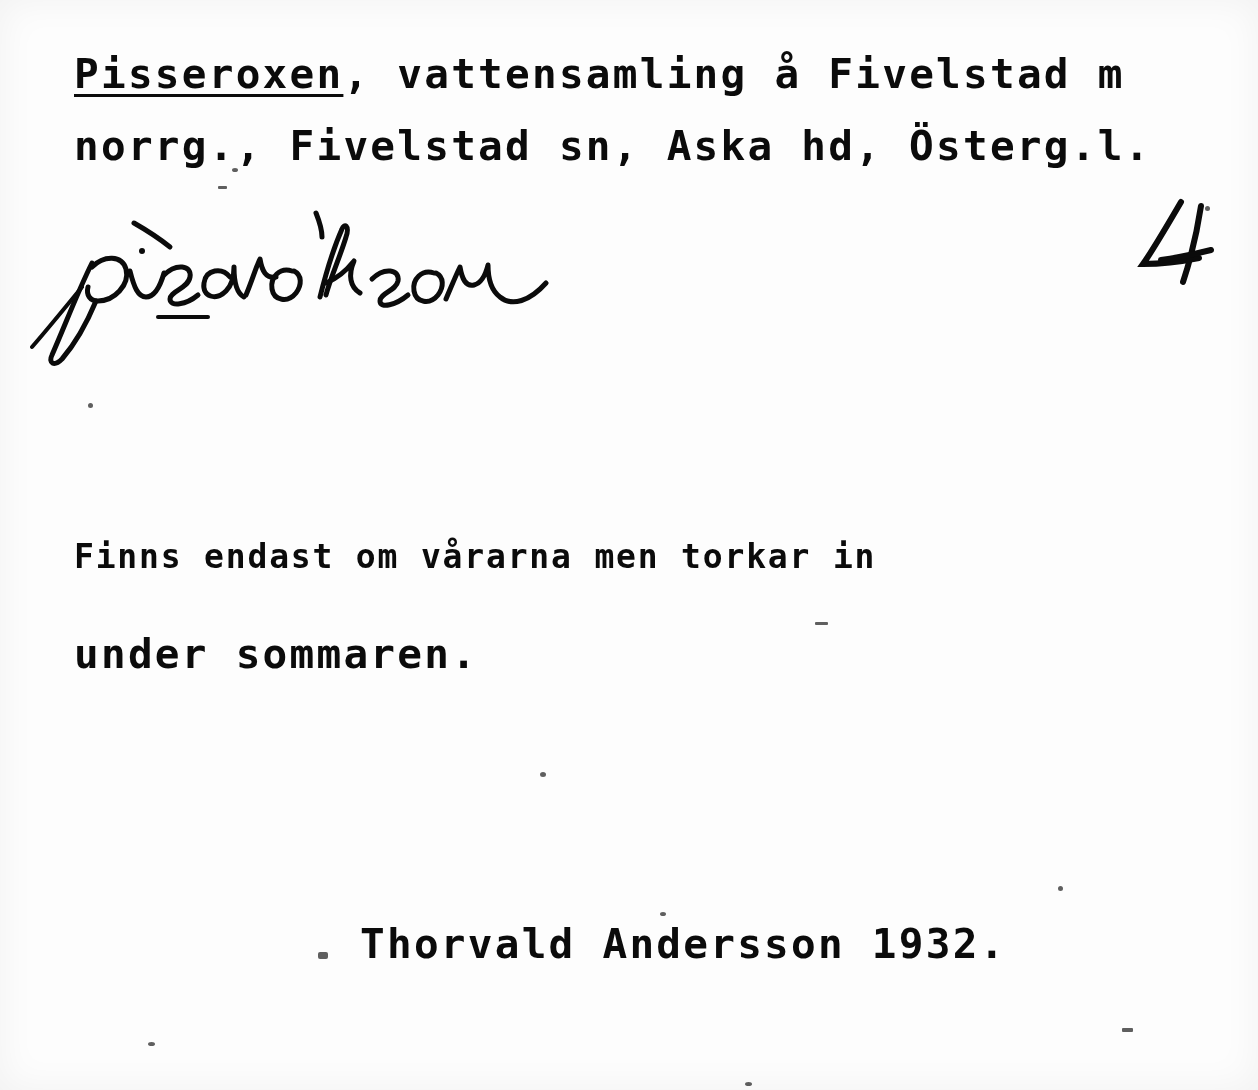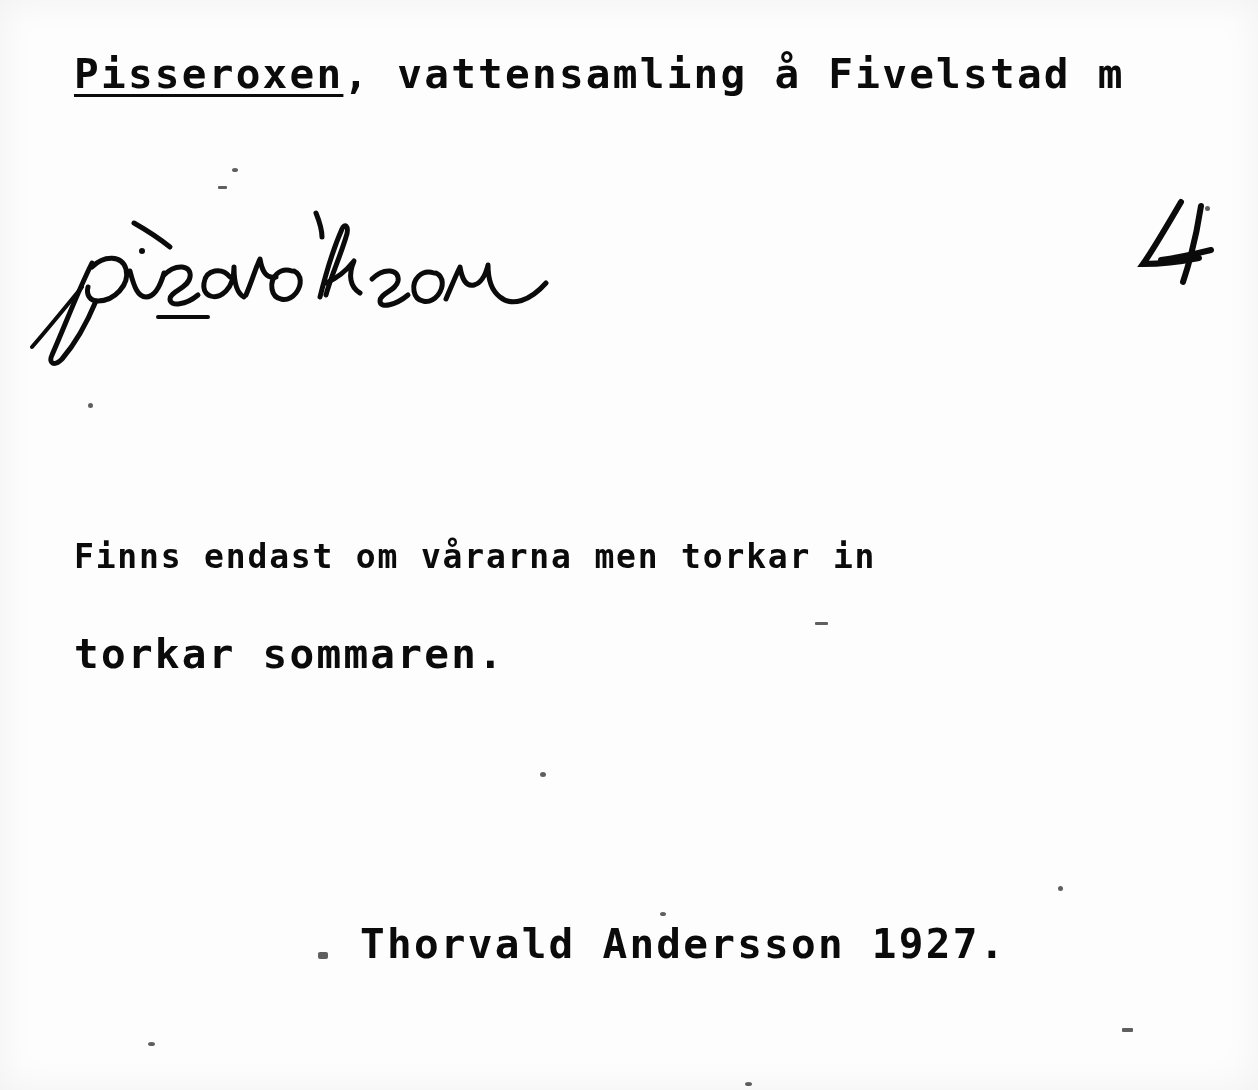--- a/index.html
+++ b/index.html
@@ -99,20 +99,21 @@
     opacity: 0.75;
   }
 </style>
 </head>
 <body>
 
 <div id="card">
 
   <div class="typed line-1"><span class="underline-head">Pisseroxen</span><span>, vattensamling å Fivelstad m</span></div>
 
+  <div class="typed line-2">norrg., Fivelstad sn, Aska hd, Österg.l.</div>
 
   <div id="handwriting">
     <svg width="620" height="175" viewBox="0 0 620 175" fill="none" xmlns="http://www.w3.org/2000/svg" aria-hidden="true">
       <g stroke="#0b0b0b" stroke-linecap="round" stroke-linejoin="round" fill="none">
 
         <path d="M62 58 C48 86 36 118 22 150 C18 158 24 162 32 154 C44 140 56 120 66 96" stroke-width="5"></path>
 
         <path d="M62 62 C74 50 92 50 96 64 C100 80 84 96 68 96 C60 96 56 90 58 82" stroke-width="5"></path>
 
         <path d="M100 66 C104 82 108 92 116 92 C124 92 130 82 134 68" stroke-width="5"></path>
@@ -150,23 +151,23 @@
     <svg width="95" height="95" viewBox="0 0 95 95" fill="none" xmlns="http://www.w3.org/2000/svg" aria-hidden="true">
       <g stroke="#0b0b0b" stroke-width="6" stroke-linecap="round" fill="none">
         <path d="M46 6 C32 30 18 54 8 68 C22 68 44 66 64 62"></path>
         <path d="M66 10 C62 36 56 62 48 86"></path>
         <path d="M26 64 C42 62 60 58 76 54"></path>
       </g>
     </svg>
   </div>
 
   <div class="typed body-1">Finns endast om vårarna men torkar in</div>
-  <div class="typed body-2">torkar sommaren.</div>
+  <div class="typed body-2">under sommaren.</div>
 
-  <div class="typed sign-line">Thorvald Andersson 1927.</div>
+  <div class="typed sign-line">Thorvald Andersson 1932.</div>
 
   <span class="fleck" style="left:88px;  top:403px; width:5px;  height:5px;"></span>
   <span class="fleck" style="left:232px; top:168px; width:6px;  height:4px;"></span>
   <span class="fleck" style="left:540px; top:772px; width:6px;  height:5px;"></span>
   <span class="fleck" style="left:815px; top:622px; width:13px; height:3px; border-radius:1px;"></span>
   <span class="fleck" style="left:218px; top:186px; width:9px;  height:3px; border-radius:1px;"></span>
   <span class="fleck" style="left:318px; top:952px; width:10px; height:7px; border-radius:2px;"></span>
   <span class="fleck" style="left:660px; top:912px; width:6px;  height:4px;"></span>
   <span class="fleck" style="left:1058px;top:886px; width:5px;  height:5px;"></span>
   <span class="fleck" style="left:148px; top:1042px;width:7px;  height:4px;"></span>

